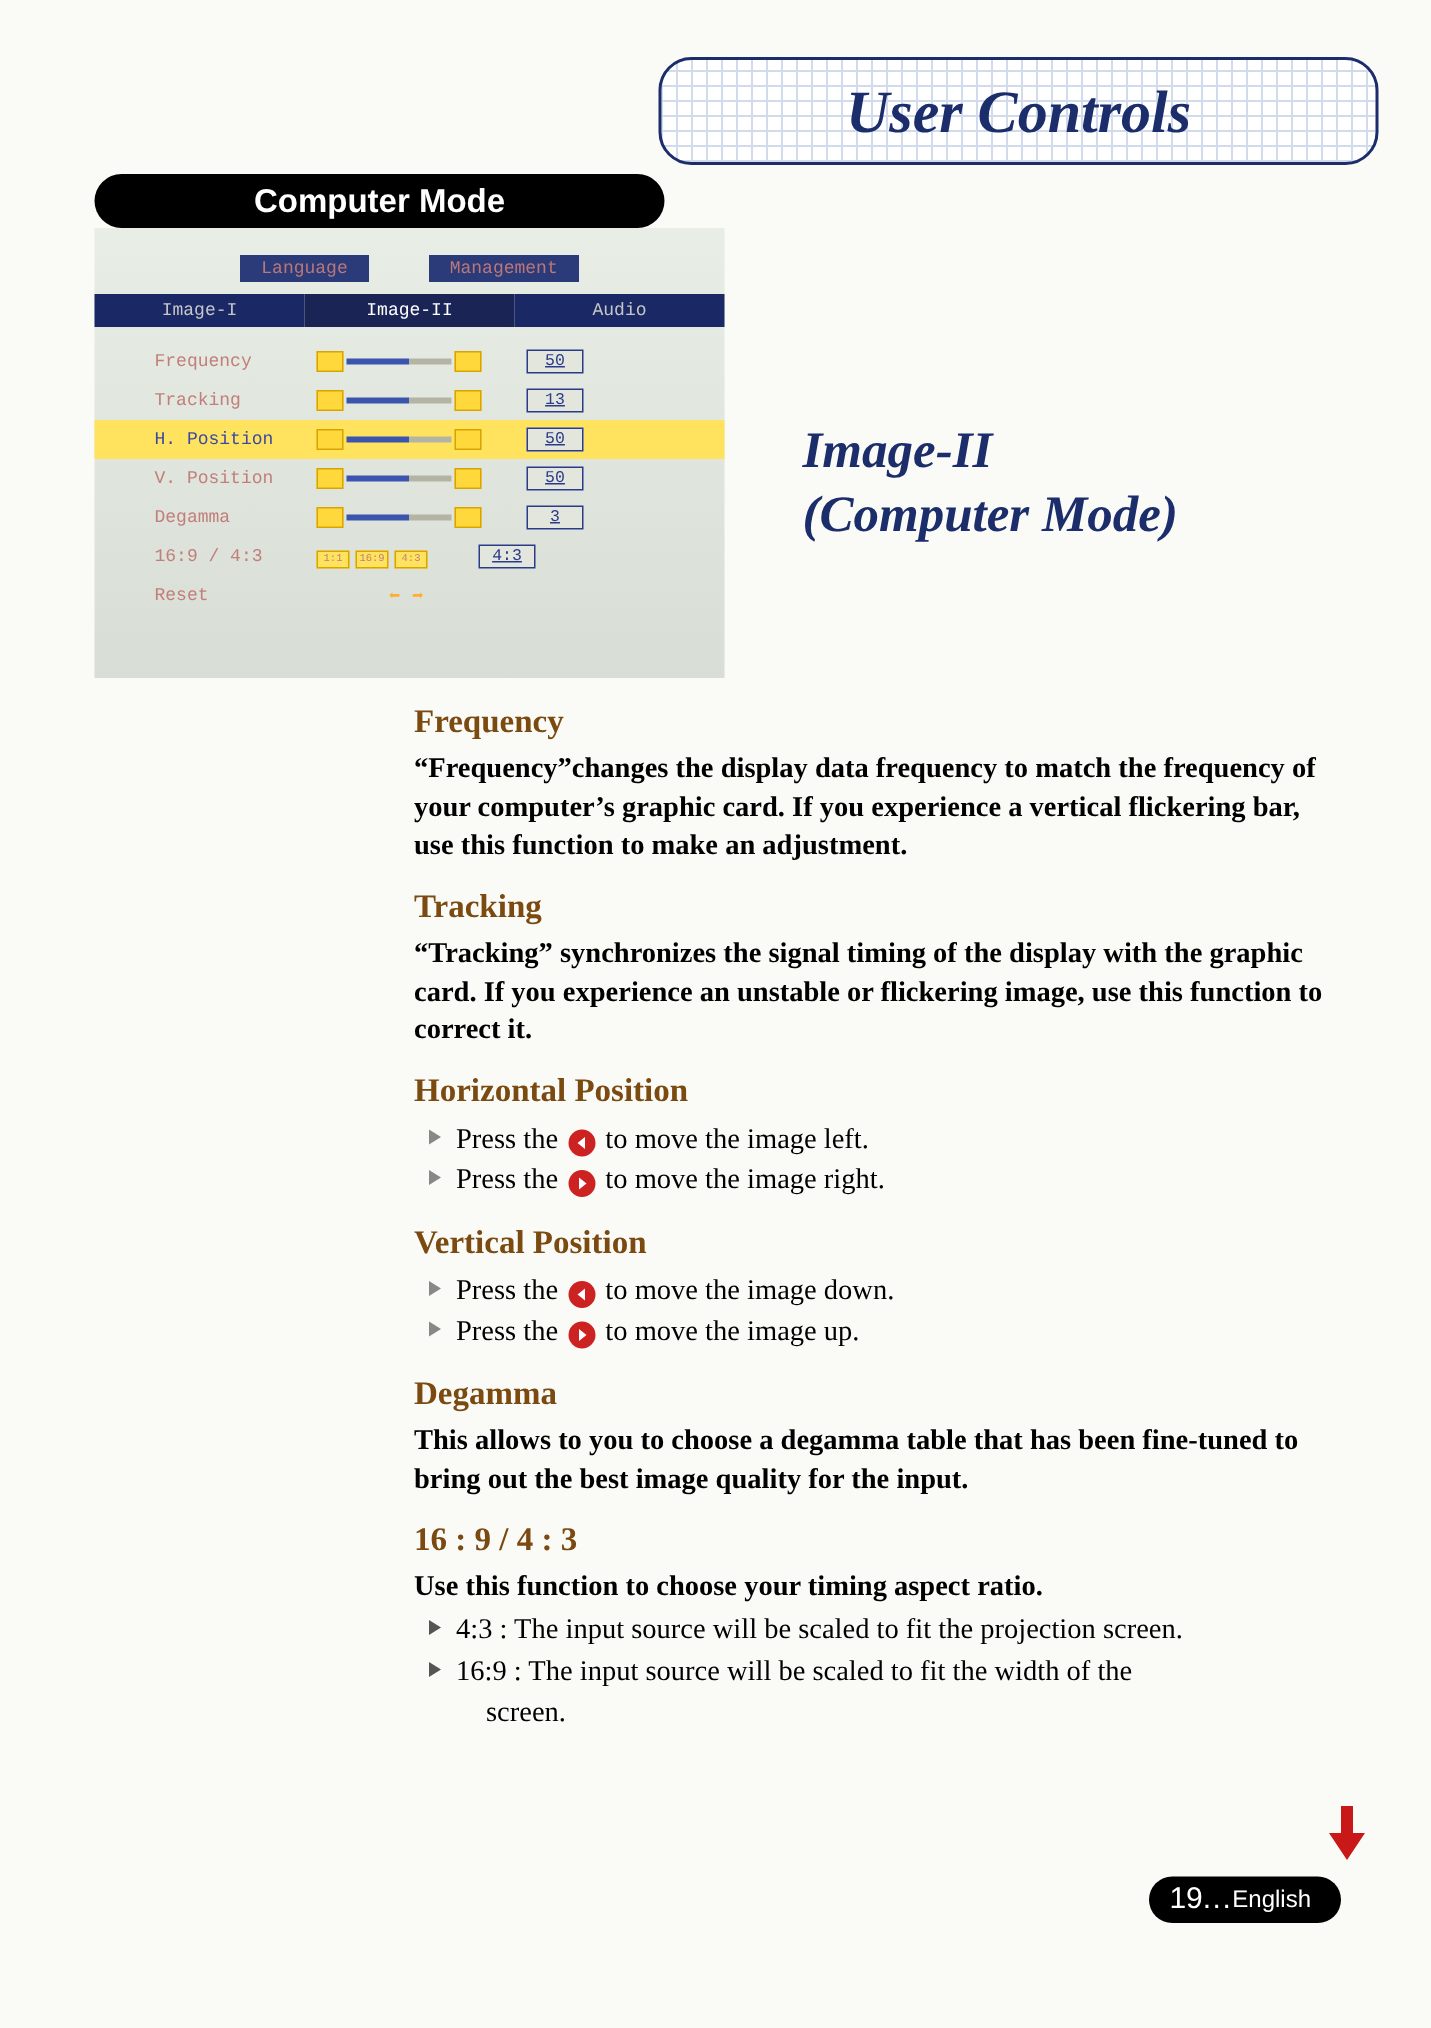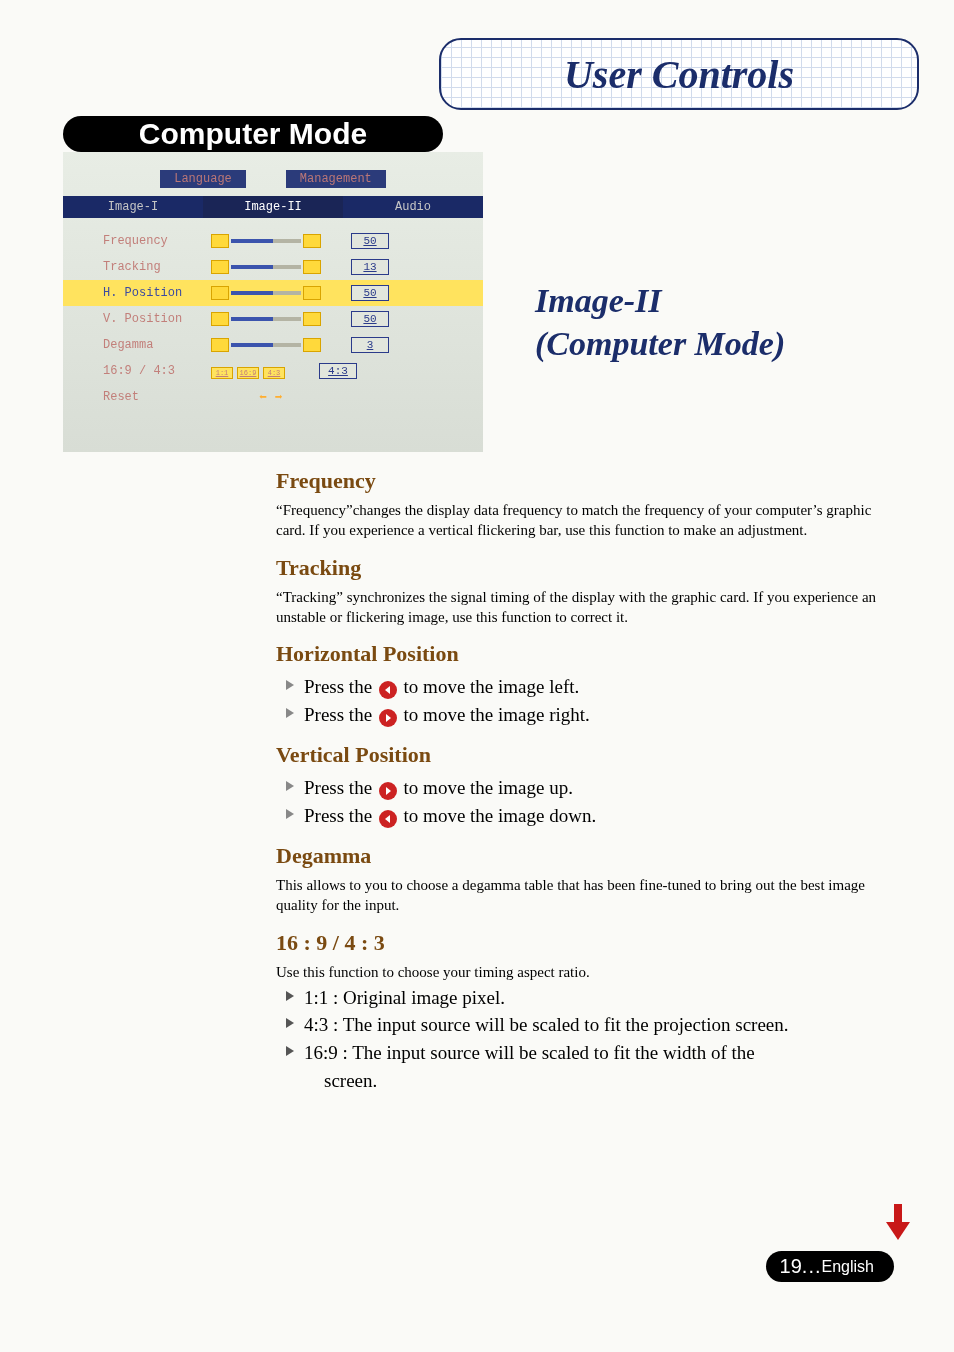--- a/index.html
+++ b/index.html
@@ -37,21 +37,21 @@
   .mode-pill {
     position: absolute;
     top: 116px;
     left: 63px;
     width: 380px;
     height: 36px;
     background: #000;
     color: #fff;
     font-family: Arial, Helvetica, sans-serif;
     font-weight: bold;
-    font-size: 30px;
+    font-size: 22px;
     border-radius: 18px;
     display:flex; align-items:center; justify-content:center;
     z-index: 2;
   }
   
   .osd {
     position: absolute;
     top: 152px;
     left: 63px;
     width: 420px;
@@ -80,21 +80,21 @@
   .osd-rows { padding: 10px 20px 0 40px;}
   .osd-row { display:flex; align-items:center; height:26px; gap:8px;}
   .osd-row.sel { background:#ffe35e; margin:0 -20px 0 -40px; padding:0 20px 0 40px; color:#3b4aa0;}
   .osd-label{ width:100px; font-size:12px;}
   .osd-slider {
     width:110px; height:14px; position:relative; display:flex; align-items:center; justify-content:space-between;
   }
   .osd-slider .end { width:18px; height:14px; background:#ffd93b; border:1px solid #d9a400; font-size:8px; display:flex;align-items:center;justify-content:center;}
   .osd-slider .bar { flex:1; height:4px; background:linear-gradient(90deg,#3b54ad 60%,#b4b4a4 60%); margin:0 2px;}
   .osd-val { width:38px; height:16px; border:1px solid #2b3b8a; background:#e2e6dd; color:#2b3b8a; display:flex;align-items:center;justify-content:center; font-size:11px; margin-left:22px;text-decoration:underline;}
-  .osd-aspect-icons span{ display:inline-block; width:22px;height:12px; border:1px solid #d9a400; background:#ffe35e; margin-right:4px; font-size:7px; text-align:center; line-height:10px;text-decoration:underline;}
+  .osd-aspect-icons span{ display:inline-block; width:22px;height:12px; border:1px solid #d9a400; background:#ffe35e; margin-right:4px; font-size:7px; text-align:center; line-height:10px;}
   .osd-reset-arrows { font-size:13px; color:#ffae30; padding-left:48px;}
 
   
   .section-title {
     position: absolute;
     top: 280px;
     left: 535px;
     font-style: italic;
     font-weight: bold;
     font-size: 34px;
@@ -104,21 +104,21 @@
 
   
   .body-col {
     position: absolute;
     top: 468px;
     left: 276px;
     width: 620px;
   }
   .h { font-weight:bold; color:#7a4a11; font-size:22px; margin-top:14px; margin-bottom:6px;}
   .h.first { margin-top:0;}
-  .p { font-size:15px; line-height:1.35; margin-bottom:2px;}
+  .p { font-size:19px; line-height:1.35; margin-bottom:2px;font-weight:bold;}
   .li { font-size:19px; line-height:1.45; padding-left:28px; position:relative;}
   .li::before {
     content:''; position:absolute; left:10px; top:7px;
     border-left:8px solid #888; border-top:5px solid transparent; border-bottom:5px solid transparent;
   }
   .li.dark::before { border-left-color:#555;}
   .li2-cont { padding-left:48px; font-size:19px; line-height:1.45;}
 
   .circ {
     display:inline-flex; width:18px; height:18px; border-radius:50%;
@@ -250,38 +250,37 @@
         <svg viewBox="0 0 10 10">
           <polygon points="3,1 3,9 8,5" fill="#fff"></polygon>
         </svg>
       </span><span> to move the image right.</span>
   </div>
 
   <div class="h">Vertical Position</div>
   <div class="li">
     <span>Press the </span><span class="circ">
         <svg viewBox="0 0 10 10">
+          <polygon points="7,1 7,9 2,5" fill="#fff"></polygon>
+        </svg>
+      </span><span> to move the image down.</span>
+  </div>
+  <div class="li">
+    <span>Press the </span><span class="circ">
+        <svg viewBox="0 0 10 10">
           <polygon points="3,1 3,9 8,5" fill="#fff"></polygon>
         </svg>
       </span><span> to move the image up.</span>
-  </div>
-  <div class="li">
-    <span>Press the </span><span class="circ">
-        <svg viewBox="0 0 10 10">
-          <polygon points="7,1 7,9 2,5" fill="#fff"></polygon>
-        </svg>
-      </span><span> to move the image down.</span>
   </div>
 
   <div class="h">Degamma</div>
   <div class="p">This allows to you to choose a degamma table that has been fine-tuned to bring out the best image quality for the input.</div>
 
   <div class="h">16 : 9 / 4 : 3</div>
   <div class="p">Use this function to choose your timing aspect ratio.</div>
-  <div class="li dark">1:1 : Original image pixel.</div>
   <div class="li dark">4:3 : The input source will be scaled to fit the projection screen.</div>
   <div class="li dark">16:9 : The input source will be scaled to fit the width of the</div>
   <div class="li2-cont">screen.</div>
 </div>
 
 <div class="footer-arrow"></div>
 <div class="footer-pill">
   <span class="pg">19</span>
   <span class="dots">...</span>
   <span>English</span>

